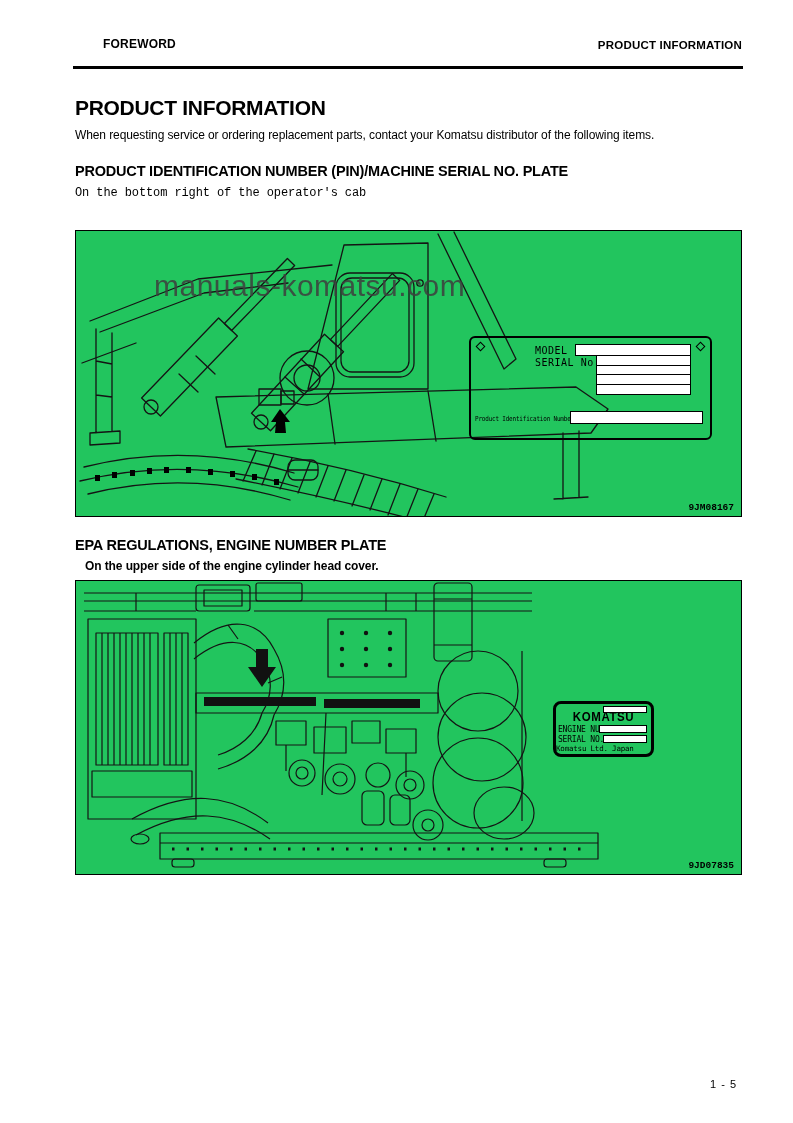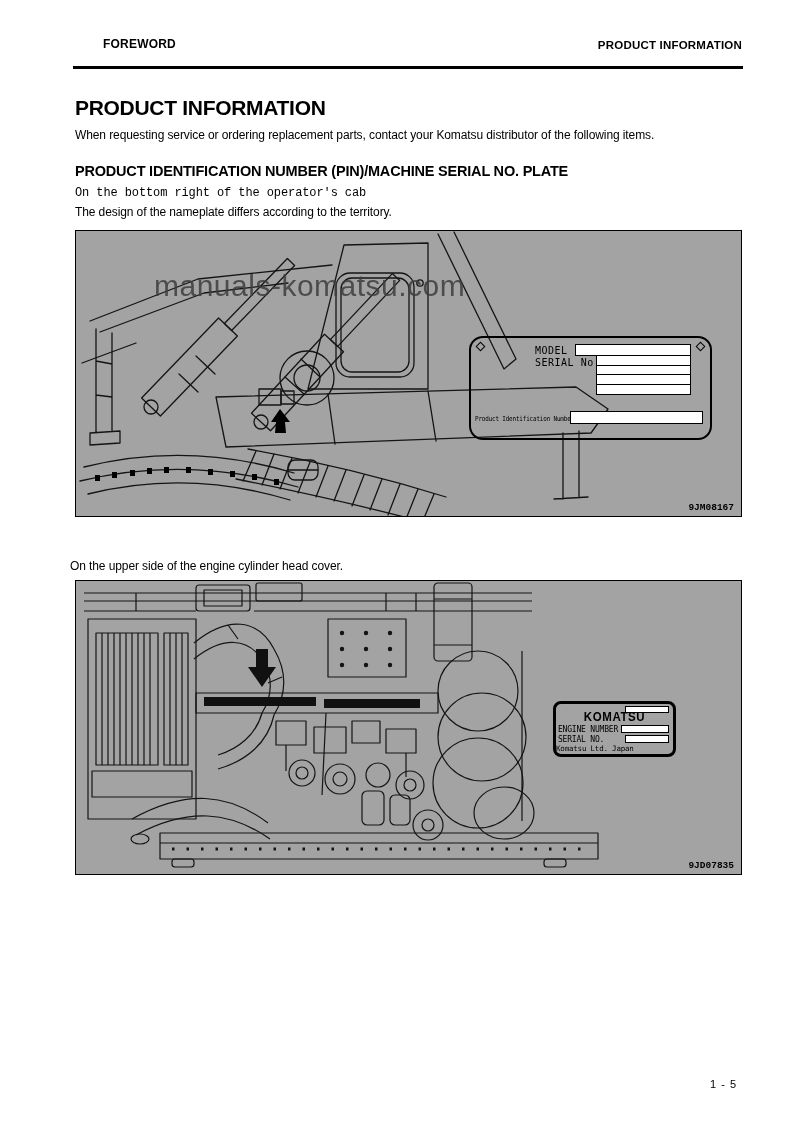--- a/index.html
+++ b/index.html
@@ -10,57 +10,56 @@
   .hdr-right{top:39px;right:51px;font-size:11.5px;font-weight:bold;letter-spacing:.2px;}
   .hdr-rule{top:66px;left:73px;width:670px;height:3px;background:#000;}
   .title{top:96px;left:75px;font-size:21px;font-weight:bold;letter-spacing:-.3px;}
   .body-text{font-size:12px;letter-spacing:-.1px;}
   .intro{top:128px;left:75px;}
   .h2{font-size:14.5px;font-weight:bold;letter-spacing:-.2px;}
   .h2-pin{top:163px;left:75px;}
   .line1{top:186px;left:75px;font-family:Liberation Mono, monospace;}
   .line2{top:205px;left:75px;}
   .h2-epa{top:537px;left:75px;}
-  .line3{top:559px;left:70px;}
-  .figure{border:1.5px solid #000;background:#a3a3a3;}
+  .line3{top:559px;left:85px;font-weight:bold;}
+  .figure{border:1.5px solid #000;background:#22c55e;}
   .fig1{top:230px;left:75px;width:665px;height:285px;}
   .fig2{top:580px;left:75px;width:665px;height:293px;}
   .mono{font-family:"DejaVu Sans Mono",monospace;}
   .watermark{top:38px;left:78px;font-size:30px;color:#3e3e3e;letter-spacing:.5px;opacity:.85;white-space:nowrap;}
   .figcode{right:7px;bottom:3px;font-size:9.5px;font-weight:bold;font-family:Liberation Mono, monospace;}
   
-  .plate1{left:393px;top:105px;width:239px;height:100px;border:2px solid #000;border-radius:14px;}
+  .plate1{left:393px;top:105px;width:239px;height:100px;border:2px solid #000;border-radius:6px;}
   .screw{width:5px;height:5px;border:1px solid #000;transform:rotate(45deg);}
   .pbox{border:1.2px solid #000;background:#fff;box-sizing:border-box;}
   .plbl{font-size:10px;letter-spacing:.5px;white-space:nowrap;}
   .pin-lbl{font-size:7px;transform:scaleX(.85);transform-origin:left;white-space:nowrap;letter-spacing:-.2px;}
   .serialstack .pbox{width:95px;height:11px;margin-top:-1.2px;}
   
-  .plate2{left:477px;top:120px;width:123px;height:56px;border:3px solid #000;border-radius:8px;box-sizing:border-box;padding-left:34px;}
+  .plate2{left:477px;top:120px;width:101px;height:56px;border:3px solid #000;border-radius:8px;box-sizing:border-box;padding-left:34px;}
   .brand{top:7px;left:0;right:0;text-align:center;font-size:11.5px;font-weight:900;letter-spacing:.6px;transform:scaleY(1.08);}
   .eplbl{font-size:8px;letter-spacing:-.2px;white-space:nowrap;}
   .maker{top:40px;left:0;right:0;text-align:left;font-size:7.5px;letter-spacing:-.2px;}
   .footer{top:1078px;right:56px;font-size:11px;letter-spacing:1px;}
   svg{display:block;}
 </style>
 </head>
 <body>
 
 <div class="page">
 
   <div class="abs hdr-left">FOREWORD</div>
   <div class="abs hdr-right">PRODUCT INFORMATION</div>
   <div class="abs hdr-rule"></div>
 
   <div class="abs title">PRODUCT INFORMATION</div>
   <div class="abs intro body-text">When requesting service or ordering replacement parts, contact your Komatsu distributor of the following items.</div>
 
   <div class="abs h2 h2-pin">PRODUCT IDENTIFICATION NUMBER (PIN)/MACHINE SERIAL NO. PLATE</div>
   <div class="abs line1 body-text">On the bottom right of the operator's cab</div>
-  <div class="abs line2 body-text">The design of the nameplate differs according to the territory.</div>
 
   <div class="abs figure fig1">
     <svg viewBox="0 0 665 285" width="665" height="285">
       <g fill="none" stroke="#141414" stroke-width="1.3" stroke-linejoin="round" stroke-linecap="round">
         <path d="M14,90 L122,48 L256,34"></path>
         <path d="M24,101 L128,62 L212,52"></path>
         <path d="M6,132 L60,112"></path>
         <path d="M20,98 V202 M36,102 V200 M20,130 L36,133 M20,164 L36,166 M14,202 L44,200 M14,202 V214 M44,200 V212 M14,214 L44,212"></path>
         <polygon points="142.6,87 161.4,105 84.4,185 65.6,167"></polygon>
         <polygon points="211.4,27.5 218.6,34.5 155.6,99.5 148.4,92.5"></polygon>
@@ -120,20 +119,21 @@
         <div class="pbox"></div>
         <div class="pbox"></div>
       </div>
       <div class="abs pin-lbl mono" style="left:4px;top:77px;">Product Identification Number</div>
       <div class="abs pbox" style="left:99px;top:73px;width:133px;height:13px;"></div>
     </div>
 
     <div class="abs figcode">9JM08167</div>
   </div>
 
+  <div class="abs h2 h2-epa">EPA REGULATIONS, ENGINE NUMBER PLATE</div>
   <div class="abs line3 body-text">On the upper side of the engine cylinder head cover.</div>
 
   <div class="abs figure fig2">
     <svg viewBox="0 0 665 293" width="665" height="293">
       <g fill="none" stroke="#141414" stroke-width="1.2" stroke-linejoin="round">
         <path d="M8,12 H456 M8,20 H456 M8,30 H120 M178,30 H456"></path>
         <path d="M60,12 V30 M310,12 V30 M340,12 V30"></path>
         <rect x="120" y="4" width="54" height="26" rx="3"></rect>
         <rect x="128" y="9" width="38" height="16"></rect>
         <rect x="180" y="2" width="46" height="18" rx="2"></rect>

